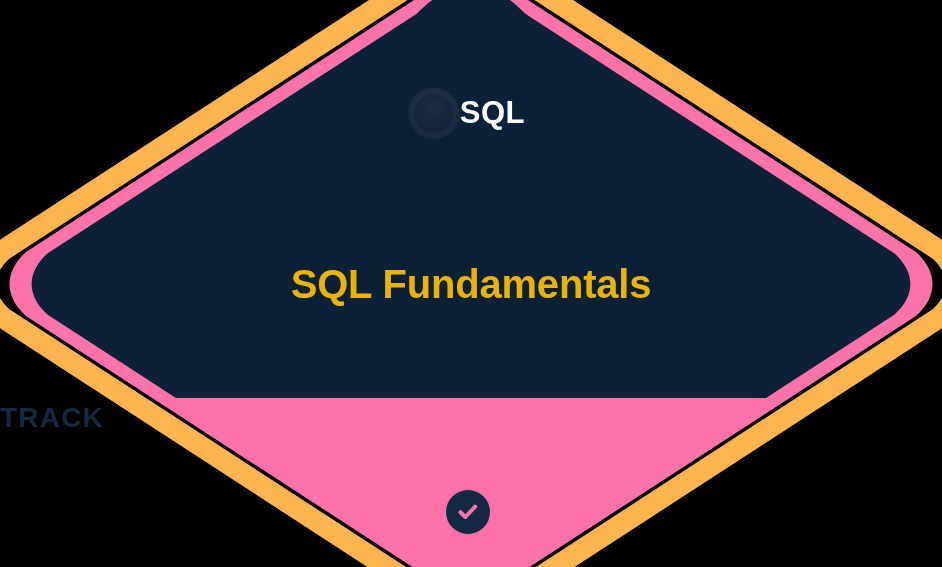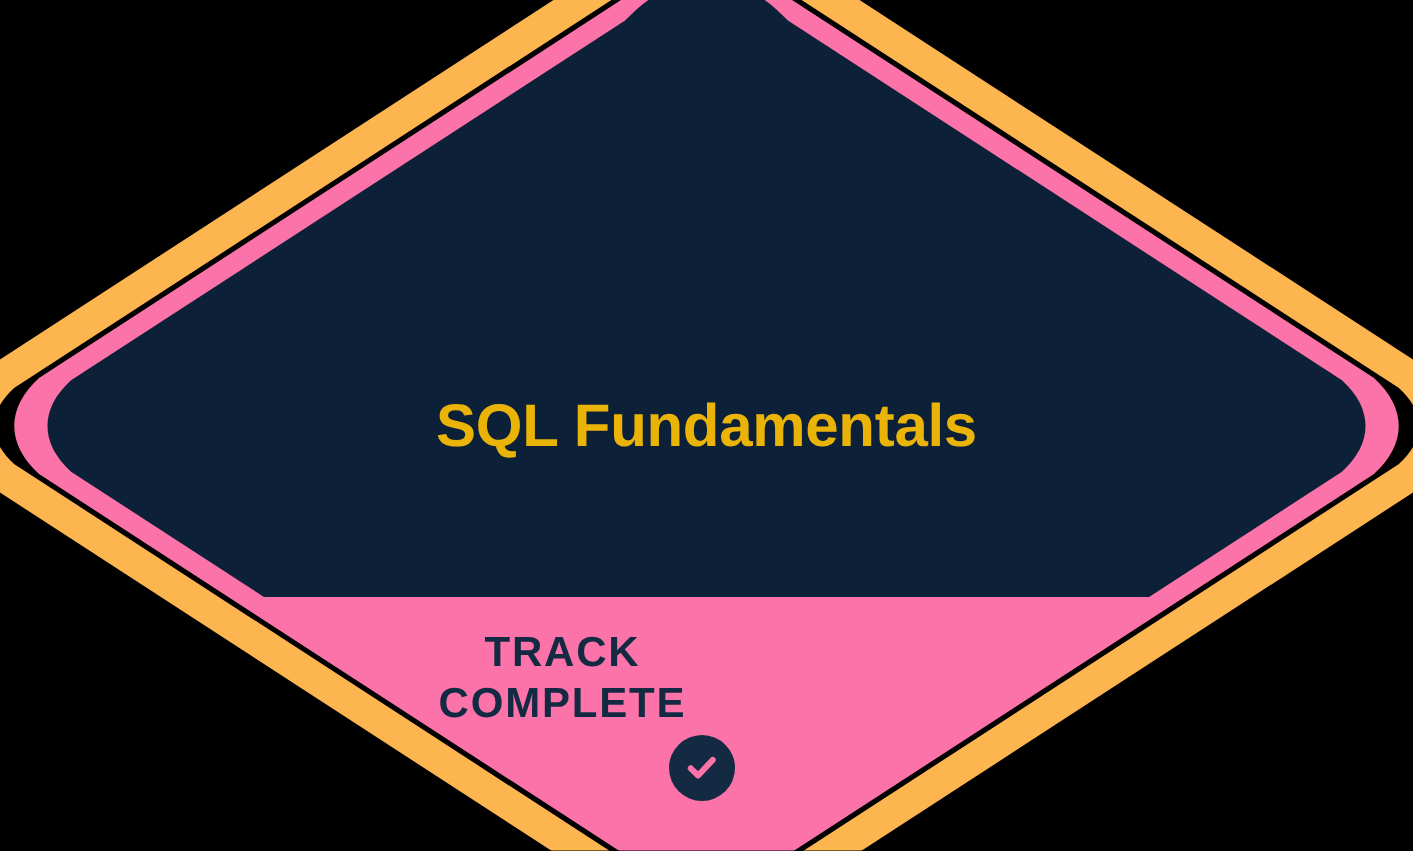--- a/index.html
+++ b/index.html
@@ -73,23 +73,23 @@
     color: #eab308;
     letter-spacing: -0.2px;
     line-height: 52px;
     white-space: nowrap;
   }
 
   
   #status-block {
     position: absolute;
     left: 0;
-    top: 418px;
+    top: 401px;
     width: 750px;
-    text-align: center;
+    text-align: left;
   }
   .status-line {
     display: block;
     font-size: 28px;
     font-weight: bold;
     color: #132A42;
     letter-spacing: 1.2px;
     line-height: 34px;
   }
 
@@ -164,26 +164,32 @@
                C 430 -16 446 -28 471 -28 Z" fill="#FB73A8"></path>
 
       <g clip-path="url(#panel-clip)">
         <use href="#diamond-outline" fill="#0C2038" transform="translate(471 284) scale(0.952) translate(-471 -284)"></use>
       </g>
     </g>
   </svg>
 
   <div class="overlay">
 
+    <div id="sql-emblem">
+      <svg width="117" height="117" viewBox="0 0 117 117">
+        <circle cx="58.5" cy="58.5" r="58" fill="url(#emblem-ring-grad)" opacity="0.55"></circle>
+        <circle cx="58.5" cy="58.5" r="44" fill="url(#emblem-core-grad)"></circle>
+      </svg>
+      <span id="sql-emblem-text">SQL</span>
+    </div>
 
     <div id="badge-title">SQL Fundamentals</div>
 
     <div id="status-block">
       <span class="status-line">TRACK</span>
-      <span class="status-line">COMPLETE</span>
     </div>
 
     <div id="status-check-badge">
       <svg width="26" height="26" viewBox="0 0 26 26">
         <path d="M 5.5 13.2 L 10.4 18 L 20.2 7.6" fill="none" stroke="#FB73A8" stroke-width="4" stroke-linecap="round" stroke-linejoin="round"></path>
       </svg>
     </div>
 
   </div>
 </div>

